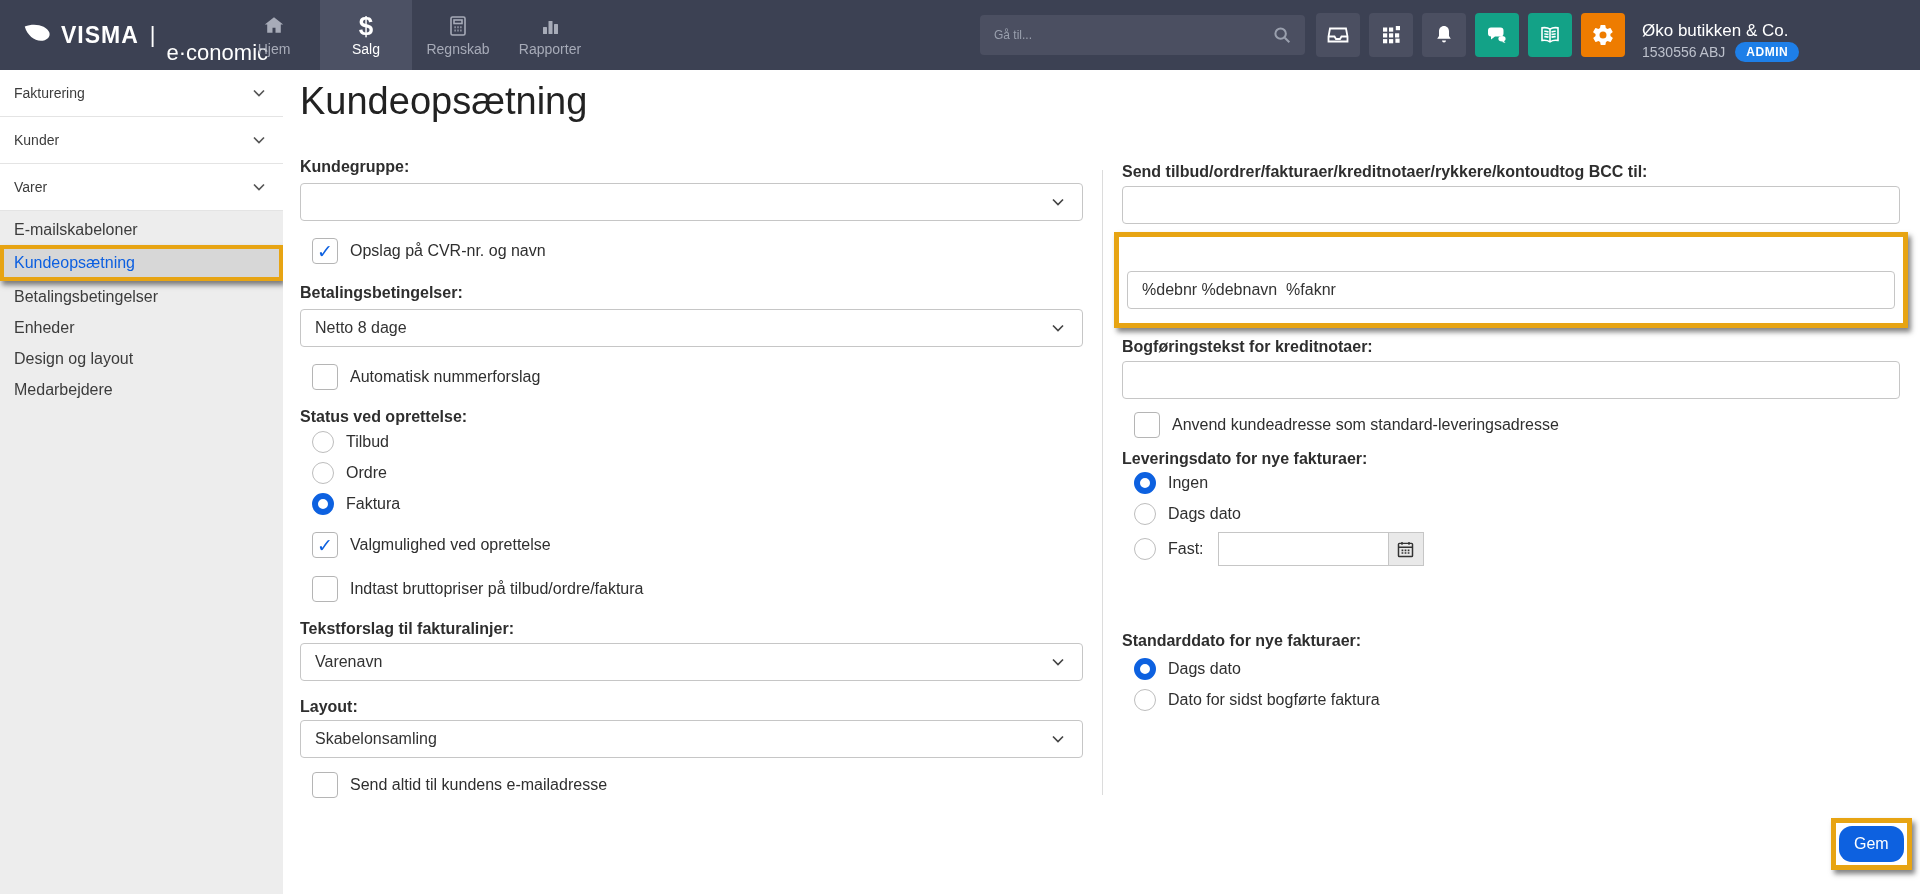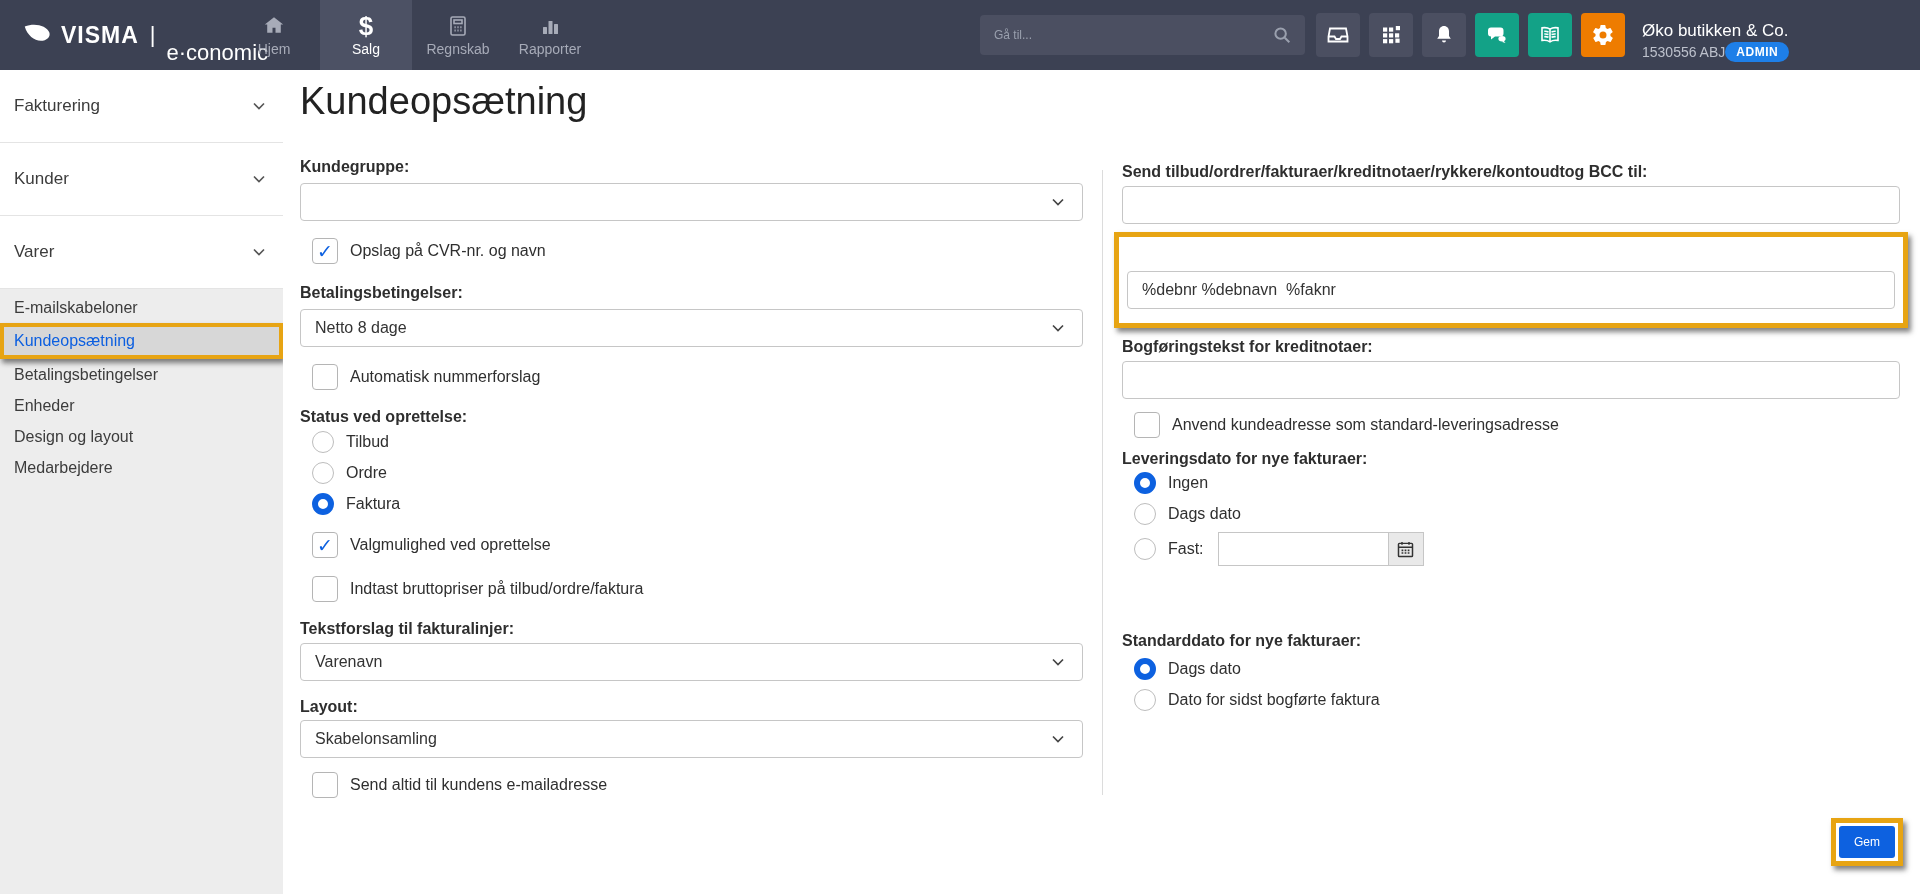--- a/index.html
+++ b/index.html
@@ -24,28 +24,28 @@
   .search input::placeholder{color:#9aa0ae;}
   .search .mag{width:22px;height:22px;margin-right:12px;flex:none;}
   .icon-btns{position:absolute;left:1316px;top:13px;display:flex;gap:9px;}
   .icon-btn{width:44px;height:44px;border-radius:4px;background:#4b4f61;display:flex;align-items:center;justify-content:center;color:#fff;cursor:pointer;}
   .icon-btn svg{width:24px;height:24px;}
   .icon-btn.teal{background:#13a287;}
   .icon-btn.orange{background:#ee7c00;}
   .user{position:absolute;left:1642px;top:8px;height:54px;display:flex;align-items:center;gap:12px;cursor:pointer;flex-direction:column;}
   .user-logo{width:54px;height:54px;}
   .user-company{color:#fff;font-size:17px;line-height:22px;}
-  .user-sub{display:flex;align-items:center;margin-top:0;}
+  .user-sub{display:flex;align-items:center;gap:10px;margin-top:0;}
   .user-account{color:#bdc1cc;font-size:14px;}
   .admin-badge{background:#1e7fe8;color:#fff;font-size:12px;font-weight:bold;padding:3px 11px;border-radius:11px;letter-spacing:.5px;}
   .user-chev{color:#fff;width:22px;height:22px;margin-left:26px;}
 
   
   .sidebar{position:absolute;left:0;top:70px;width:283px;height:824px;background:#ededed;}
-  .side-row{position:relative;height:46px;background:#fff;border-bottom:1px solid #e4e4e4;display:flex;align-items:center;padding:13px 14px;font-size:17px;color:#3c3c3c;cursor:pointer;justify-content:space-between;}
+  .side-row{position:relative;height:46px;background:#fff;border-bottom:1px solid #e4e4e4;display:flex;align-items:center;padding:0 14px;font-size:14px;color:#3c3c3c;cursor:pointer;justify-content:space-between;}
   .side-row .chev{margin-left:auto;width:20px;height:20px;color:#555;}
   .subnav{padding-top:3px;}
   .subitem{height:31px;display:flex;align-items:center;padding:0 14px;font-size:16px;color:#3c3c3c;cursor:pointer;}
   .subitem.active{height:28px;background:#d7d7d7;color:#0c5fe0;border:4px solid #e7a413;box-shadow:2px 4px 5px rgba(30,30,30,.55);padding:0 10px;}
 
   
   .content{position:absolute;left:283px;top:70px;width:1637px;height:824px;background:#fff;}
   h1.page-title{position:absolute;left:17px;top:10px;margin:0;font-size:38px;font-weight:400;color:#222;}
   .col-divider{position:absolute;left:819px;top:100px;width:1px;height:625px;background:#dcdcdc;}
   .col{position:absolute;top:0;}
@@ -61,21 +61,21 @@
   .checkbox.checked::after{content:"✓";color:#0d61e0;font-size:19px;font-weight:bold;line-height:1;}
   .radio{box-sizing:border-box;width:22px;height:22px;border:1px solid #bdbdbd;border-radius:50%;background:#fff;cursor:pointer;flex:none;}
   .radio.selected{border:6px solid #0d61e0;}
   .opt-label{font-size:16px;color:#2f2f2f;}
   .highlight-box{box-sizing:border-box;position:absolute;left:-8px;width:calc(100% + 16px);border:5px solid #e7a413;box-shadow:3px 4px 5px rgba(30,30,30,.55);background:#fff;padding:10px 8px 14px 8px;}
   .date-wrap{display:flex;align-items:center;}
   .date-input{box-sizing:border-box;width:170px;height:34px;border:1px solid #c6c6c6;border-right:none;border-radius:0;background:#fff;font-size:15px;padding:0 8px;font-family:inherit;}
   .cal-btn{box-sizing:border-box;width:36px;height:34px;background:#e9e9e9;border:1px solid #c6c6c6;display:flex;align-items:center;justify-content:center;cursor:pointer;}
   .cal-btn svg{width:21px;height:21px;}
   .save-ring{position:absolute;left:1548px;top:748px;border:5px solid #e7a413;box-shadow:3px 4px 5px rgba(30,30,30,.55);background:#fff;padding:3px;}
-  .save-btn{background:#0d61e0;color:#fff;border:none;font-size:12px;font-family:inherit;padding:9px 15px;border-radius:3px;cursor:pointer;}
+  .save-btn{background:#0d61e0;color:#fff;border:none;font-size:16px;font-family:inherit;padding:9px 15px;border-radius:13px;cursor:pointer;}
 </style>
 </head>
 <body>
 
 <div class="app">
 
   <header class="navbar">
     <div class="brand">
       <svg viewBox="0 0 24 24">
           <path fill="#fff" d="M2.2 5.2c8-3.4 17.6-.6 19.6 4.6 1 2.7-.6 5.3-3.6 6.3C12 18.2 4.6 13.6 2.2 5.2z"></path>

